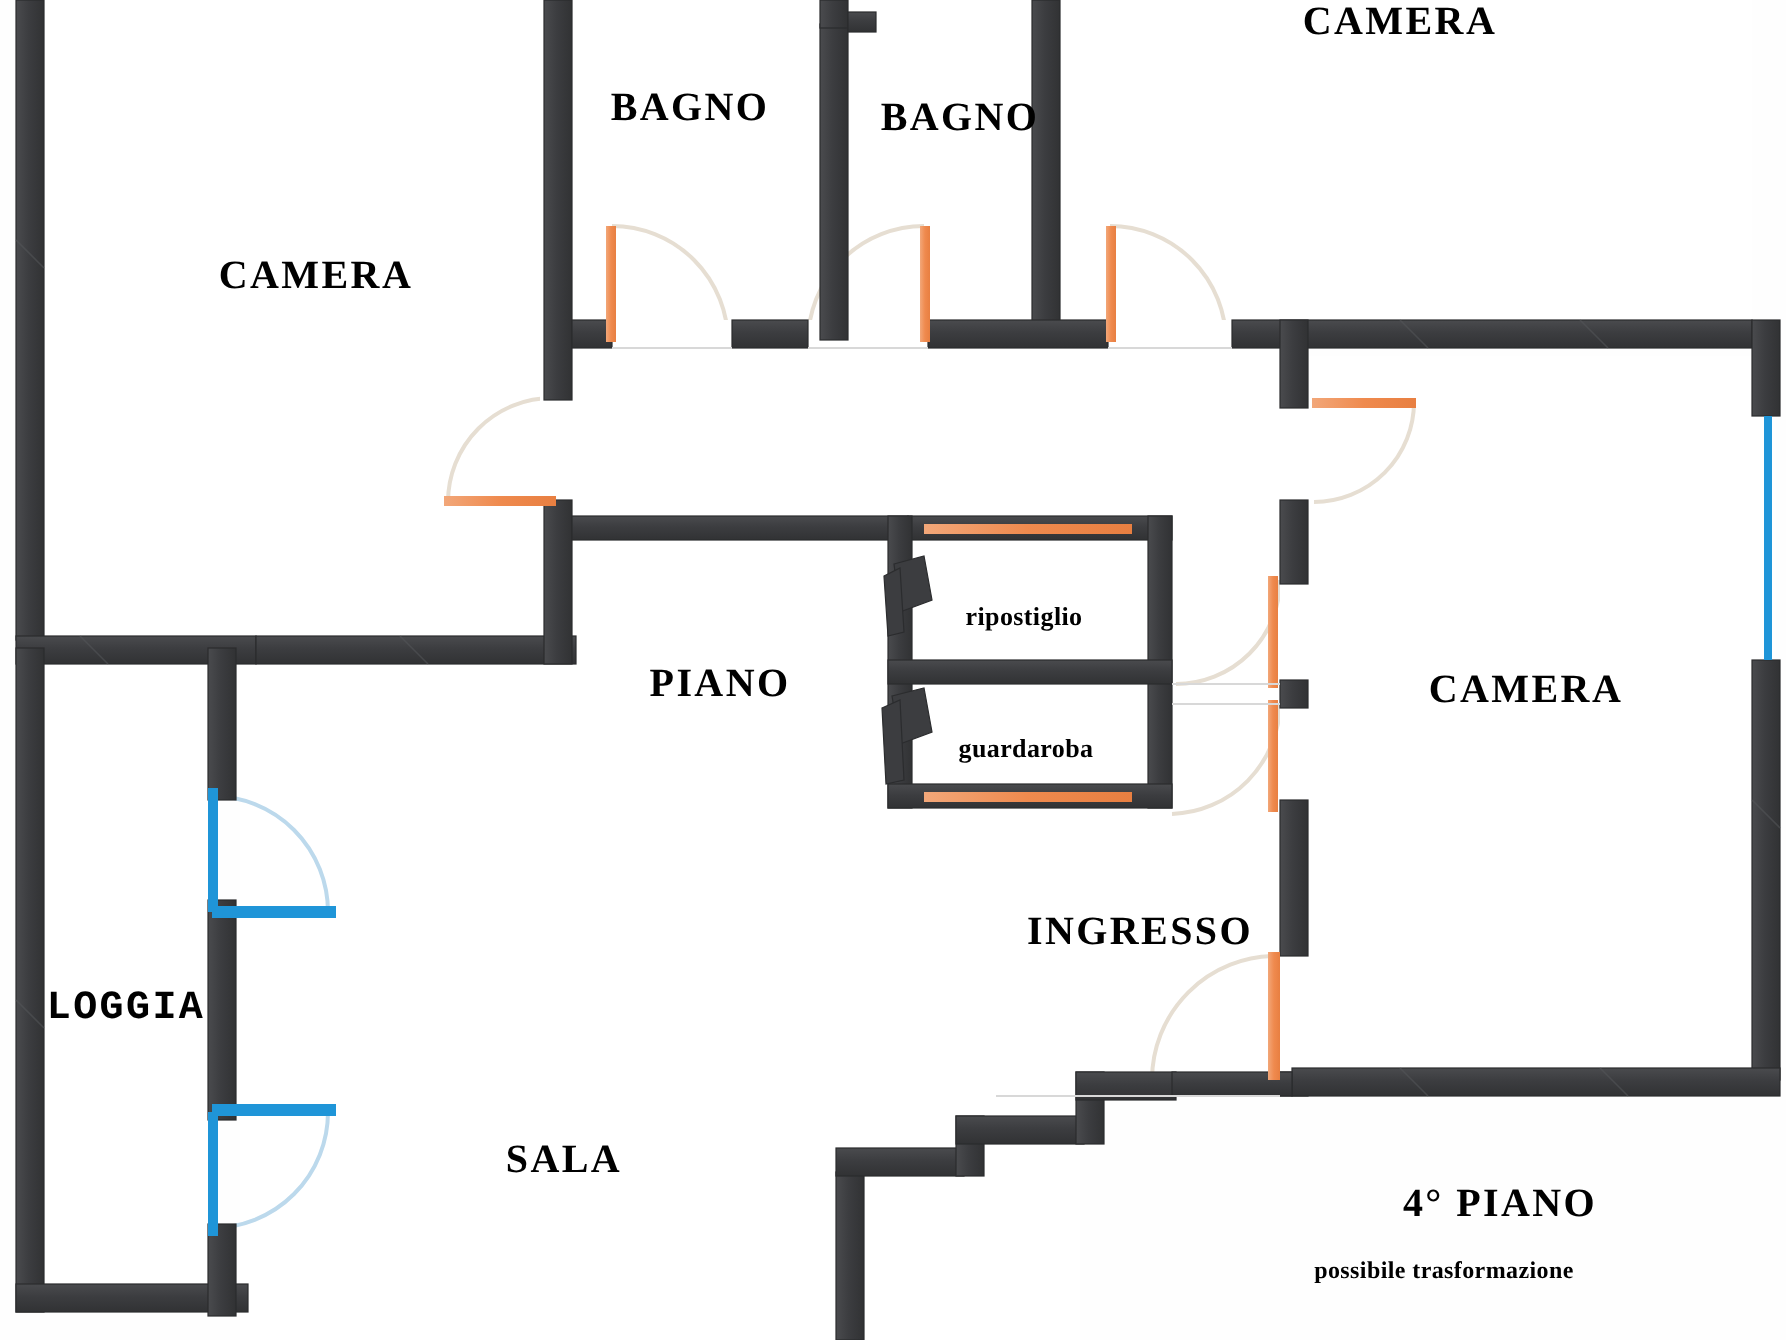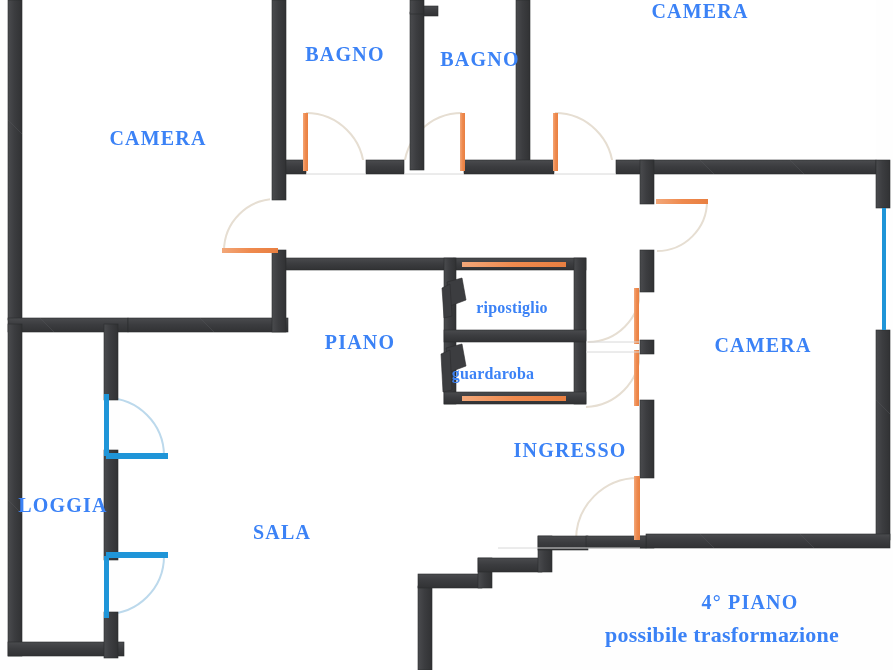--- a/index.html
+++ b/index.html
@@ -23,30 +23,30 @@
     position: absolute;
     top: 0; left: 0;
     width: 893px;
     height: 670px;
     display: block;
   }
   .room-label {
     position: absolute;
     font-family: "Liberation Serif", "DejaVu Serif", serif;
     font-weight: bold;
-    color: #3b82f6;
+    color: #000000;
     white-space: nowrap;
     transform: translate(-50%, -50%);
     letter-spacing: 0.5px;
     line-height: 1;
     user-select: none;
   }
   .lbl-major { font-size: 20px; letter-spacing: 1.2px; }
-  .lbl-minor { font-size: 16px; letter-spacing: 0.2px; }
-  .lbl-note  { font-size: 22px; letter-spacing: 0.2px; }
+  .lbl-minor { font-size: 13px; letter-spacing: 0.2px; }
+  .lbl-note  { font-size: 12px; letter-spacing: 0.2px; }
 </style>
 </head>
 <body>
 
 <div id="plan-root">
 
   <svg id="floorplan" viewBox="0 0 893 670">
 
     <defs>
       <linearGradient id="wallShade" x1="0" y1="0" x2="0" y2="1">
@@ -232,22 +232,22 @@
     </g>
 
   </svg>
 
   <div class="room-label lbl-major" style="left:158px; top:138px;">CAMERA</div>
   <div class="room-label lbl-major" style="left:345px; top:54px;">BAGNO</div>
   <div class="room-label lbl-major" style="left:480px; top:59px;">BAGNO</div>
   <div class="room-label lbl-major" style="left:700px; top:11px;">CAMERA</div>
   <div class="room-label lbl-major" style="left:360px; top:342px;">PIANO</div>
   <div class="room-label lbl-minor" style="left:512px; top:308px;">ripostiglio</div>
-  <div class="room-label lbl-minor" style="left:493px; top:374px;">guardaroba</div>
+  <div class="room-label lbl-minor" style="left:513px; top:374px;">guardaroba</div>
   <div class="room-label lbl-major" style="left:763px; top:345px;">CAMERA</div>
-  <div class="room-label lbl-major" style="left:570px; top:450px;">INGRESSO</div>
-  <div class="room-label lbl-major" style="left:63px; top:505px;">LOGGIA</div>
-  <div class="room-label lbl-major" style="left:282px; top:532px;">SALA</div>
+  <div class="room-label lbl-major" style="left:570px; top:466px;">INGRESSO</div>
+  <div class="room-label lbl-major" style="left:63px; top:505px;font-family:Liberation Mono, monospace;">LOGGIA</div>
+  <div class="room-label lbl-major" style="left:282px; top:580px;">SALA</div>
 
   <div class="room-label lbl-major" style="left:750px; top:602px;">4° PIANO</div>
   <div class="room-label lbl-note" style="left:722px; top:635px;">possibile trasformazione</div>
 
 </div>
 
 </body></html>

